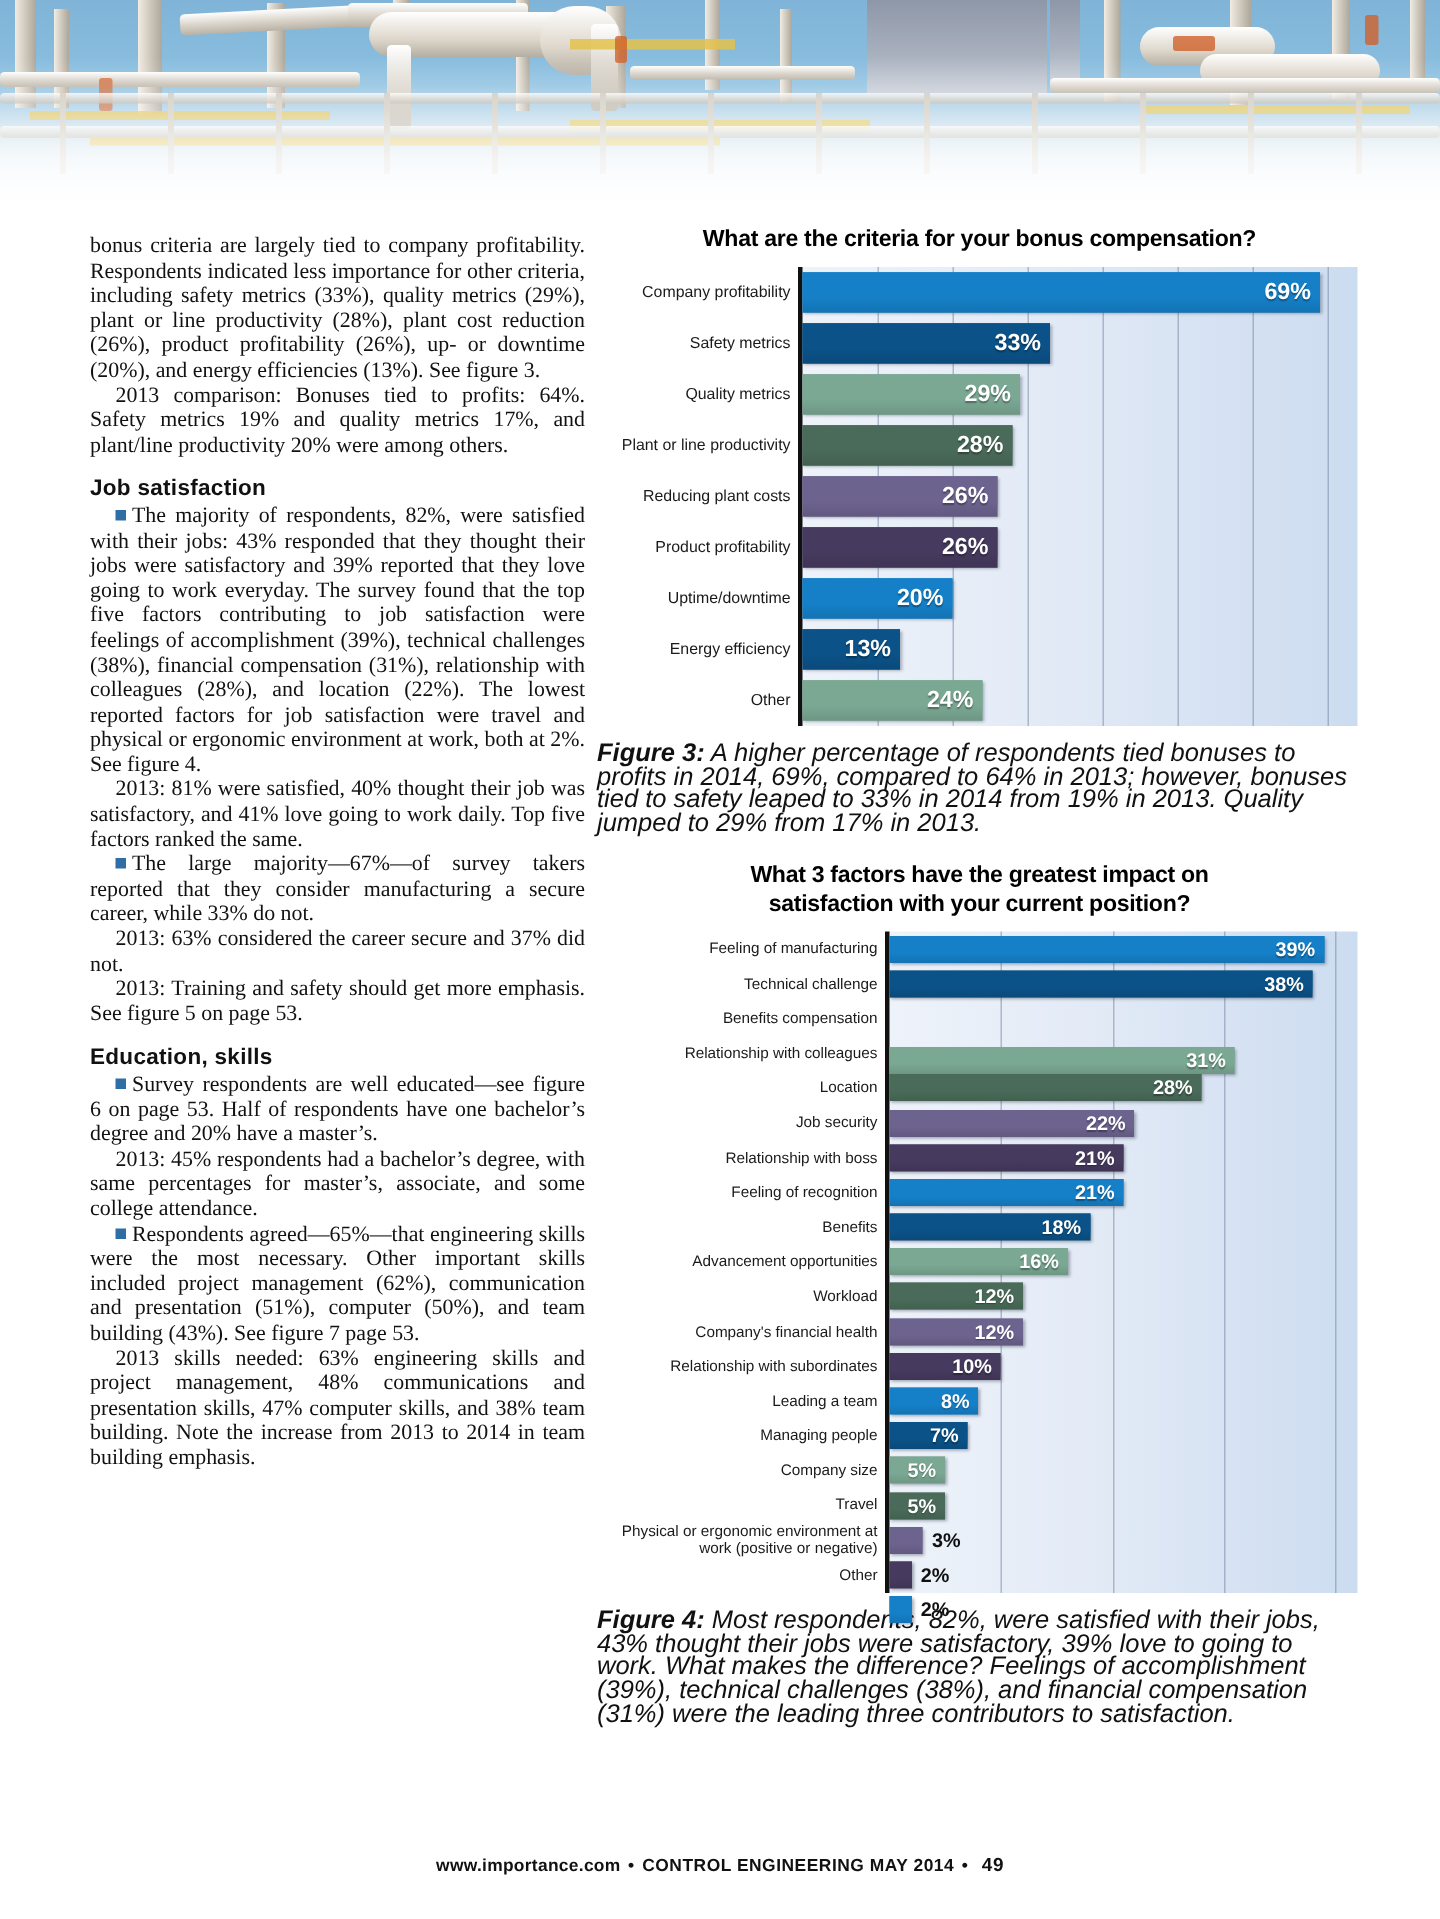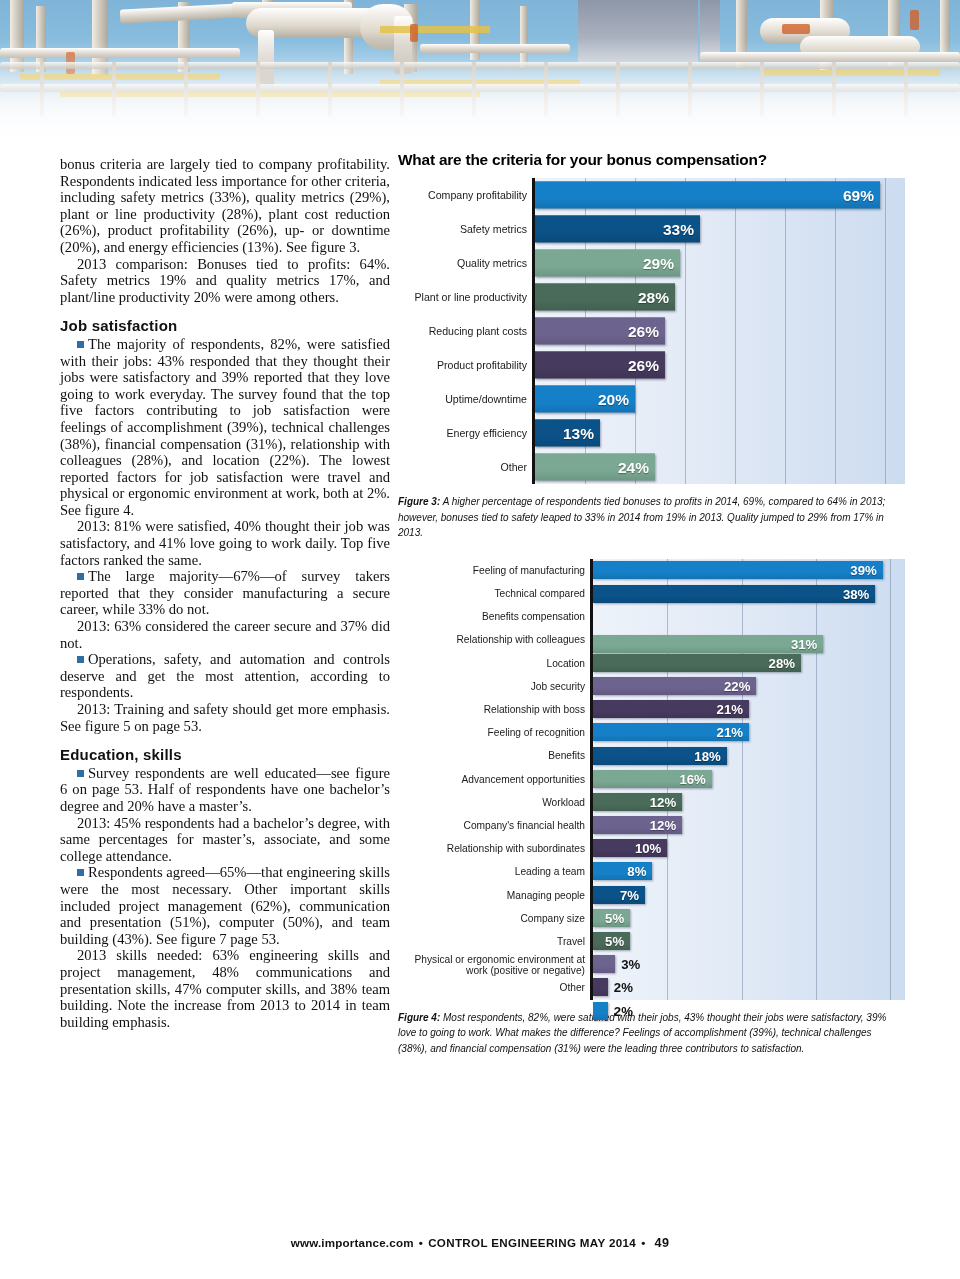--- a/index.html
+++ b/index.html
@@ -63,21 +63,21 @@
   .bsq{
     display:inline-block; width:7px; height:7px;
     background:#2f6ea5; margin-right:4px; vertical-align:1px;
   }
 
   #right-col{ position:absolute; left:398px; top:150px; width:510px; }
 
   
   .chart-title{
     font-family:"Liberation Sans", sans-serif;
-    font-weight:bold; font-size:15.4px; 
+    font-weight:bold; font-size:15.4px; text-align:center;
     line-height:19px; color:#000; margin:0 0 9px 0;
     letter-spacing:-.2px;
   }
   .chart-wrap{ position:relative; width:510px; }
   .chart-row{ display:flex; align-items:stretch; width:100%; }
   .cat-label{
     font-family:"Liberation Sans", sans-serif;
     font-size:10.4px; color:#1a1a1a;
     text-align:right; padding-right:5px;
     display:flex; align-items:center; justify-content:flex-end;
@@ -105,21 +105,21 @@
     font-weight:bold; color:#fff; white-space:nowrap;
     text-shadow:0 1px 1px rgba(0,0,0,.35);
   }
   .bar .val.outside{
     right:auto; left:calc(100% + 6px); color:#111; text-shadow:none;
   }
 
   
   .fig-cap{
     font-family:"Liberation Sans", sans-serif;
-    font-style:italic; font-size:10px; line-height:15.6px;
+    font-style:italic; font-size:17px; line-height:15.6px;
     color:#111; margin:10px 0 0 0; width:505px;
   }
   .fig-cap b{ font-style:italic; font-weight:bold; }
 
   
   #footer{
     position:absolute; left:0; top:1236px; width:960px;
     text-align:center;
     font-family:"Liberation Sans", sans-serif;
     font-size:11.6px; font-weight:bold; letter-spacing:.35px;
@@ -194,21 +194,20 @@
 </div>
 
 <div id="left-col">
     <p class="noind"><span>bonus criteria are largely tied to company profitability. Respondents indicated less importance for other criteria, including safety metrics (33%), quality metrics (29%), plant or line productivity (28%), plant cost reduction (26%), product profitability (26%), up- or downtime (20%), and energy efficiencies (13%). See figure 3.</span></p>
     <p><span>2013 comparison: Bonuses tied to profits: 64%. Safety metrics 19% and quality metrics 17%, and plant/line productivity 20% were among others.</span></p>
     <h3 class="sec-head">Job satisfaction</h3>
     <p><span class="bsq"></span><span>The majority of respondents, 82%, were satisfied with their jobs: 43% responded that they thought their jobs were satisfactory and 39% reported that they love going to work everyday. The survey found that the top five factors contributing to job satisfaction were feelings of accomplishment (39%), technical challenges (38%), financial compensation (31%), relationship with colleagues (28%), and location (22%). The lowest reported factors for job satisfaction were travel and physical or ergonomic environment at work, both at 2%. See figure 4.</span></p>
     <p><span>2013: 81% were satisfied, 40% thought their job was satisfactory, and 41% love going to work daily. Top five factors ranked the same.</span></p>
     <p><span class="bsq"></span><span>The large majority—67%—of survey takers reported that they consider manufacturing a secure career, while 33% do not.</span></p>
     <p><span>2013: 63% considered the career secure and 37% did not.</span></p>
-    <p><span class="bsq"></span><span>Operations, safety, and automation and controls deserve and get the most attention, according to respondents.</span></p>
     <p><span>2013: Training and safety should get more emphasis. See figure 5 on page 53.</span></p>
     <h3 class="sec-head">Education, skills</h3>
     <p><span class="bsq"></span><span>Survey respondents are well educated—see figure 6 on page 53. Half of respondents have one bachelor’s degree and 20% have a master’s.</span></p>
     <p><span>2013: 45% respondents had a bachelor’s degree, with same percentages for master’s, associate, and some college attendance.</span></p>
     <p><span class="bsq"></span><span>Respondents agreed—65%—that engineering skills were the most necessary. Other important skills included project management (62%), communication and presentation (51%), computer (50%), and team building (43%). See figure 7 page 53.</span></p>
     <p><span>2013 skills needed: 63% engineering skills and project management, 48% communications and presentation skills, 47% computer skills, and 38% team building. Note the increase from 2013 to 2014 in team building emphasis.</span></p>
   </div>
 
 <div id="right-col">
 
@@ -286,25 +285,29 @@
         </div>
       </div>
     <p class="fig-cap">
       <b>Figure 3:</b><span> A higher percentage of respondents tied bonuses to profits in 2014, 69%, compared to 64% in 2013; however, bonuses tied to safety leaped to 33% in 2014 from 19% in 2013. Quality jumped to 29% from 17% in 2013.</span>
     </p>
   </div>
 
   <div style="height:18px"></div>
 
   <div>
+    <div class="chart-title">
+      <span>What 3 factors have the greatest impact on</span><br>
+      <span>satisfaction with your current position?</span>
+    </div>
     <div class="chart-wrap" id="chart2-wrap">
         <div class="chart-row" style="height: 440.8px;">
           <div style="flex: 0 0 192px; display: flex; flex-direction: column;">
             <div class="cat-label" style="height: 23.2px; font-size: 10.2px;">Feeling of manufacturing</div>
-            <div class="cat-label" style="height: 23.2px; font-size: 10.2px;">Technical compared</div>
+            <div class="cat-label" style="height: 23.2px; font-size: 10.2px;">Technical challenge</div>
             <div class="cat-label" style="height: 23.2px; font-size: 10.2px;">Benefits compensation</div>
             <div class="cat-label" style="height: 23.2px; font-size: 10.2px;">Relationship with colleagues</div>
             <div class="cat-label" style="height: 23.2px; font-size: 10.2px;">Location</div>
             <div class="cat-label" style="height: 23.2px; font-size: 10.2px;">Job security</div>
             <div class="cat-label" style="height: 23.2px; font-size: 10.2px;">Relationship with boss</div>
             <div class="cat-label" style="height: 23.2px; font-size: 10.2px;">Feeling of recognition</div>
             <div class="cat-label" style="height: 23.2px; font-size: 10.2px;">Benefits</div>
             <div class="cat-label" style="height: 23.2px; font-size: 10.2px;">Advancement opportunities</div>
             <div class="cat-label" style="height: 23.2px; font-size: 10.2px;">Workload</div>
             <div class="cat-label" style="height: 23.2px; font-size: 10.2px;">Company's financial health</div>

